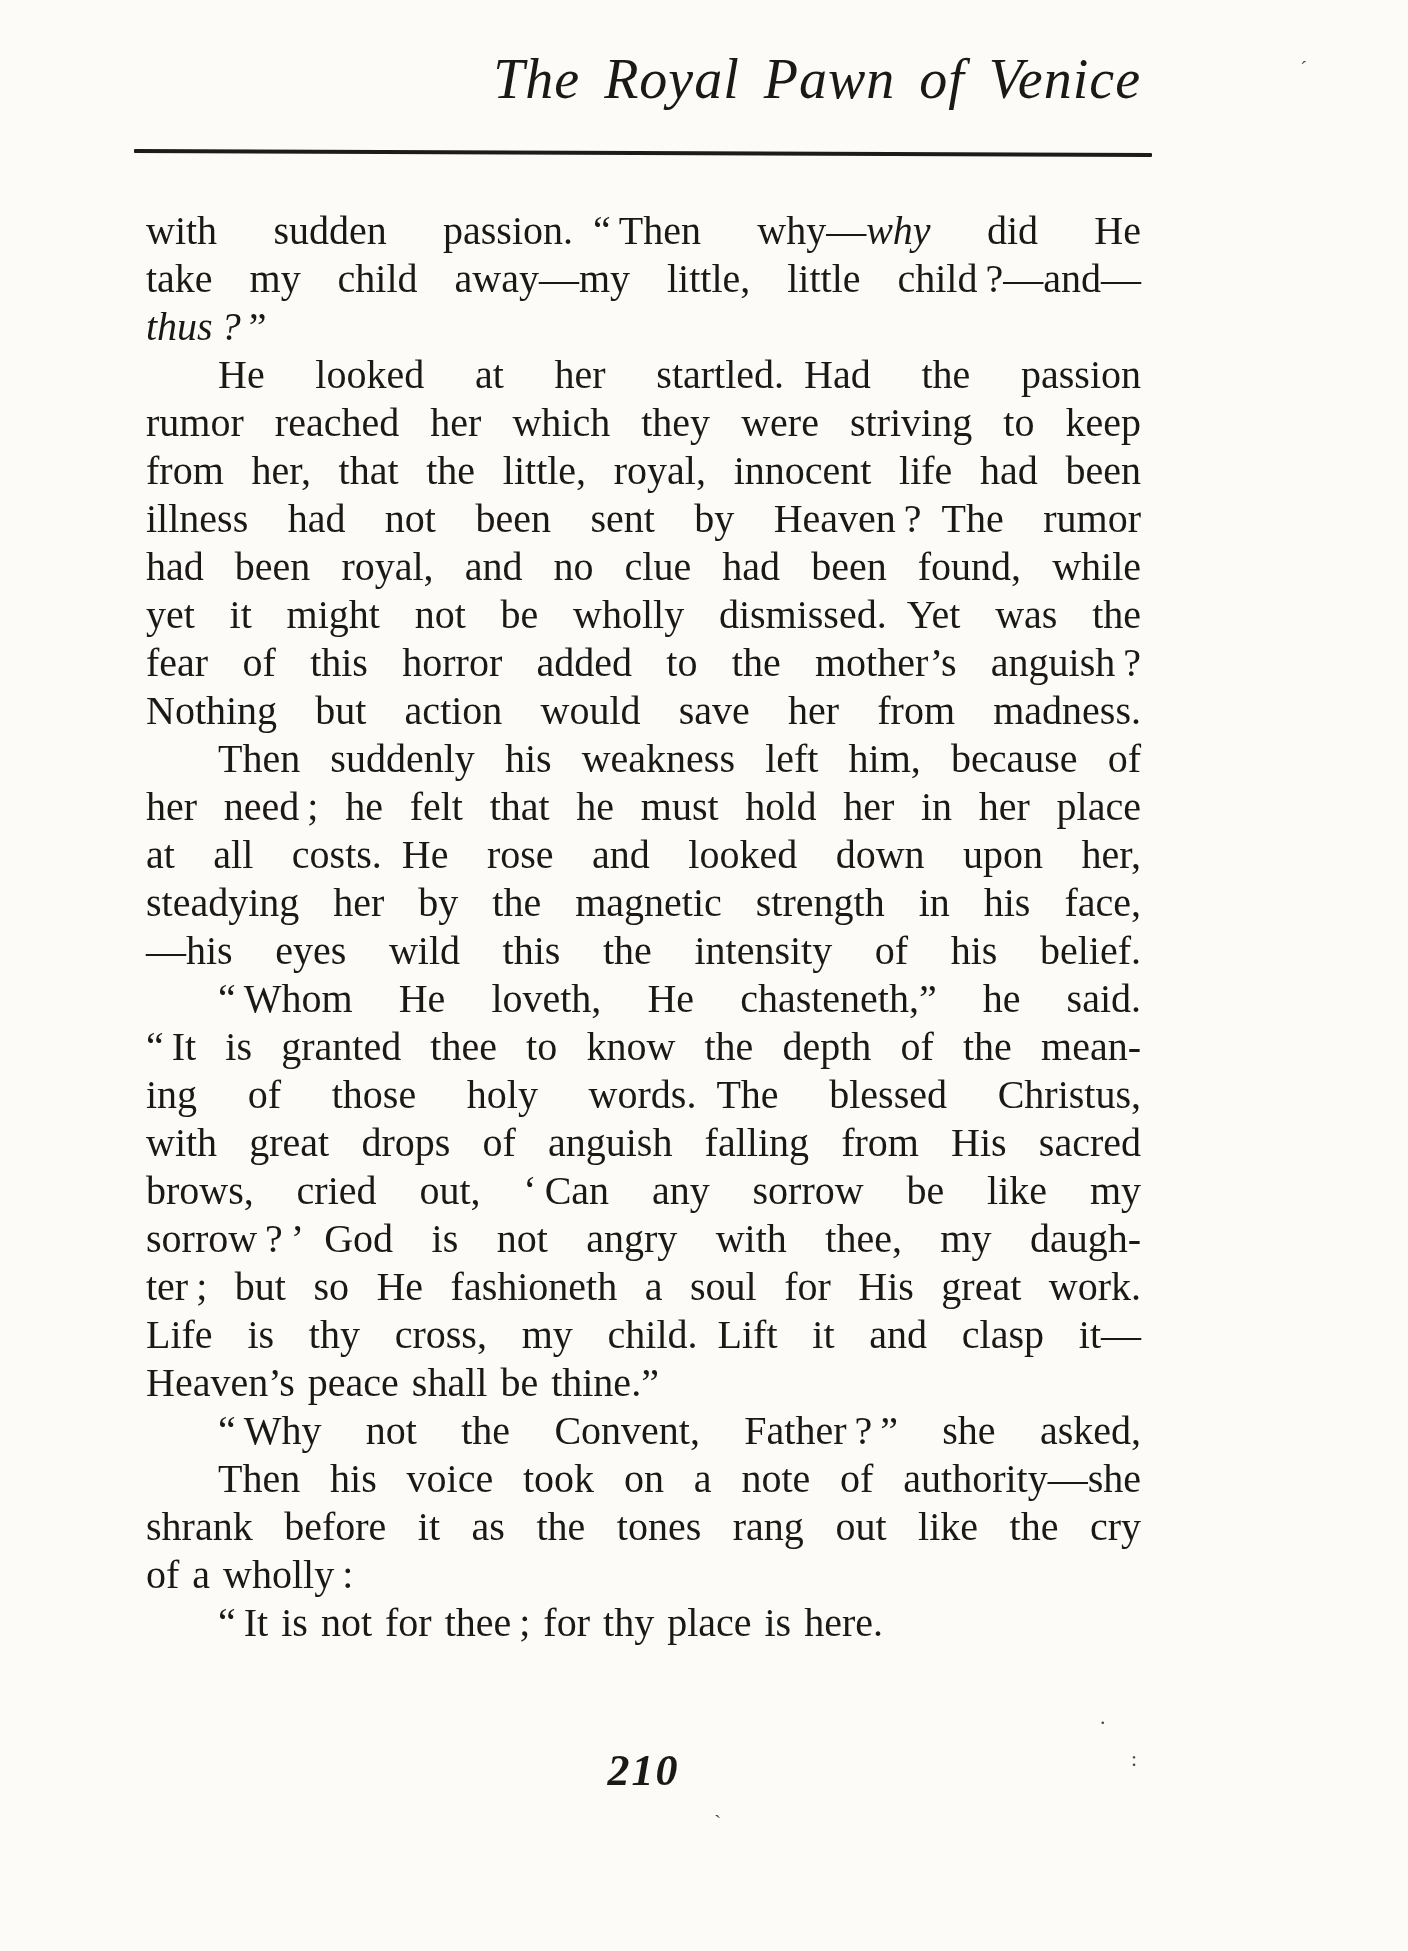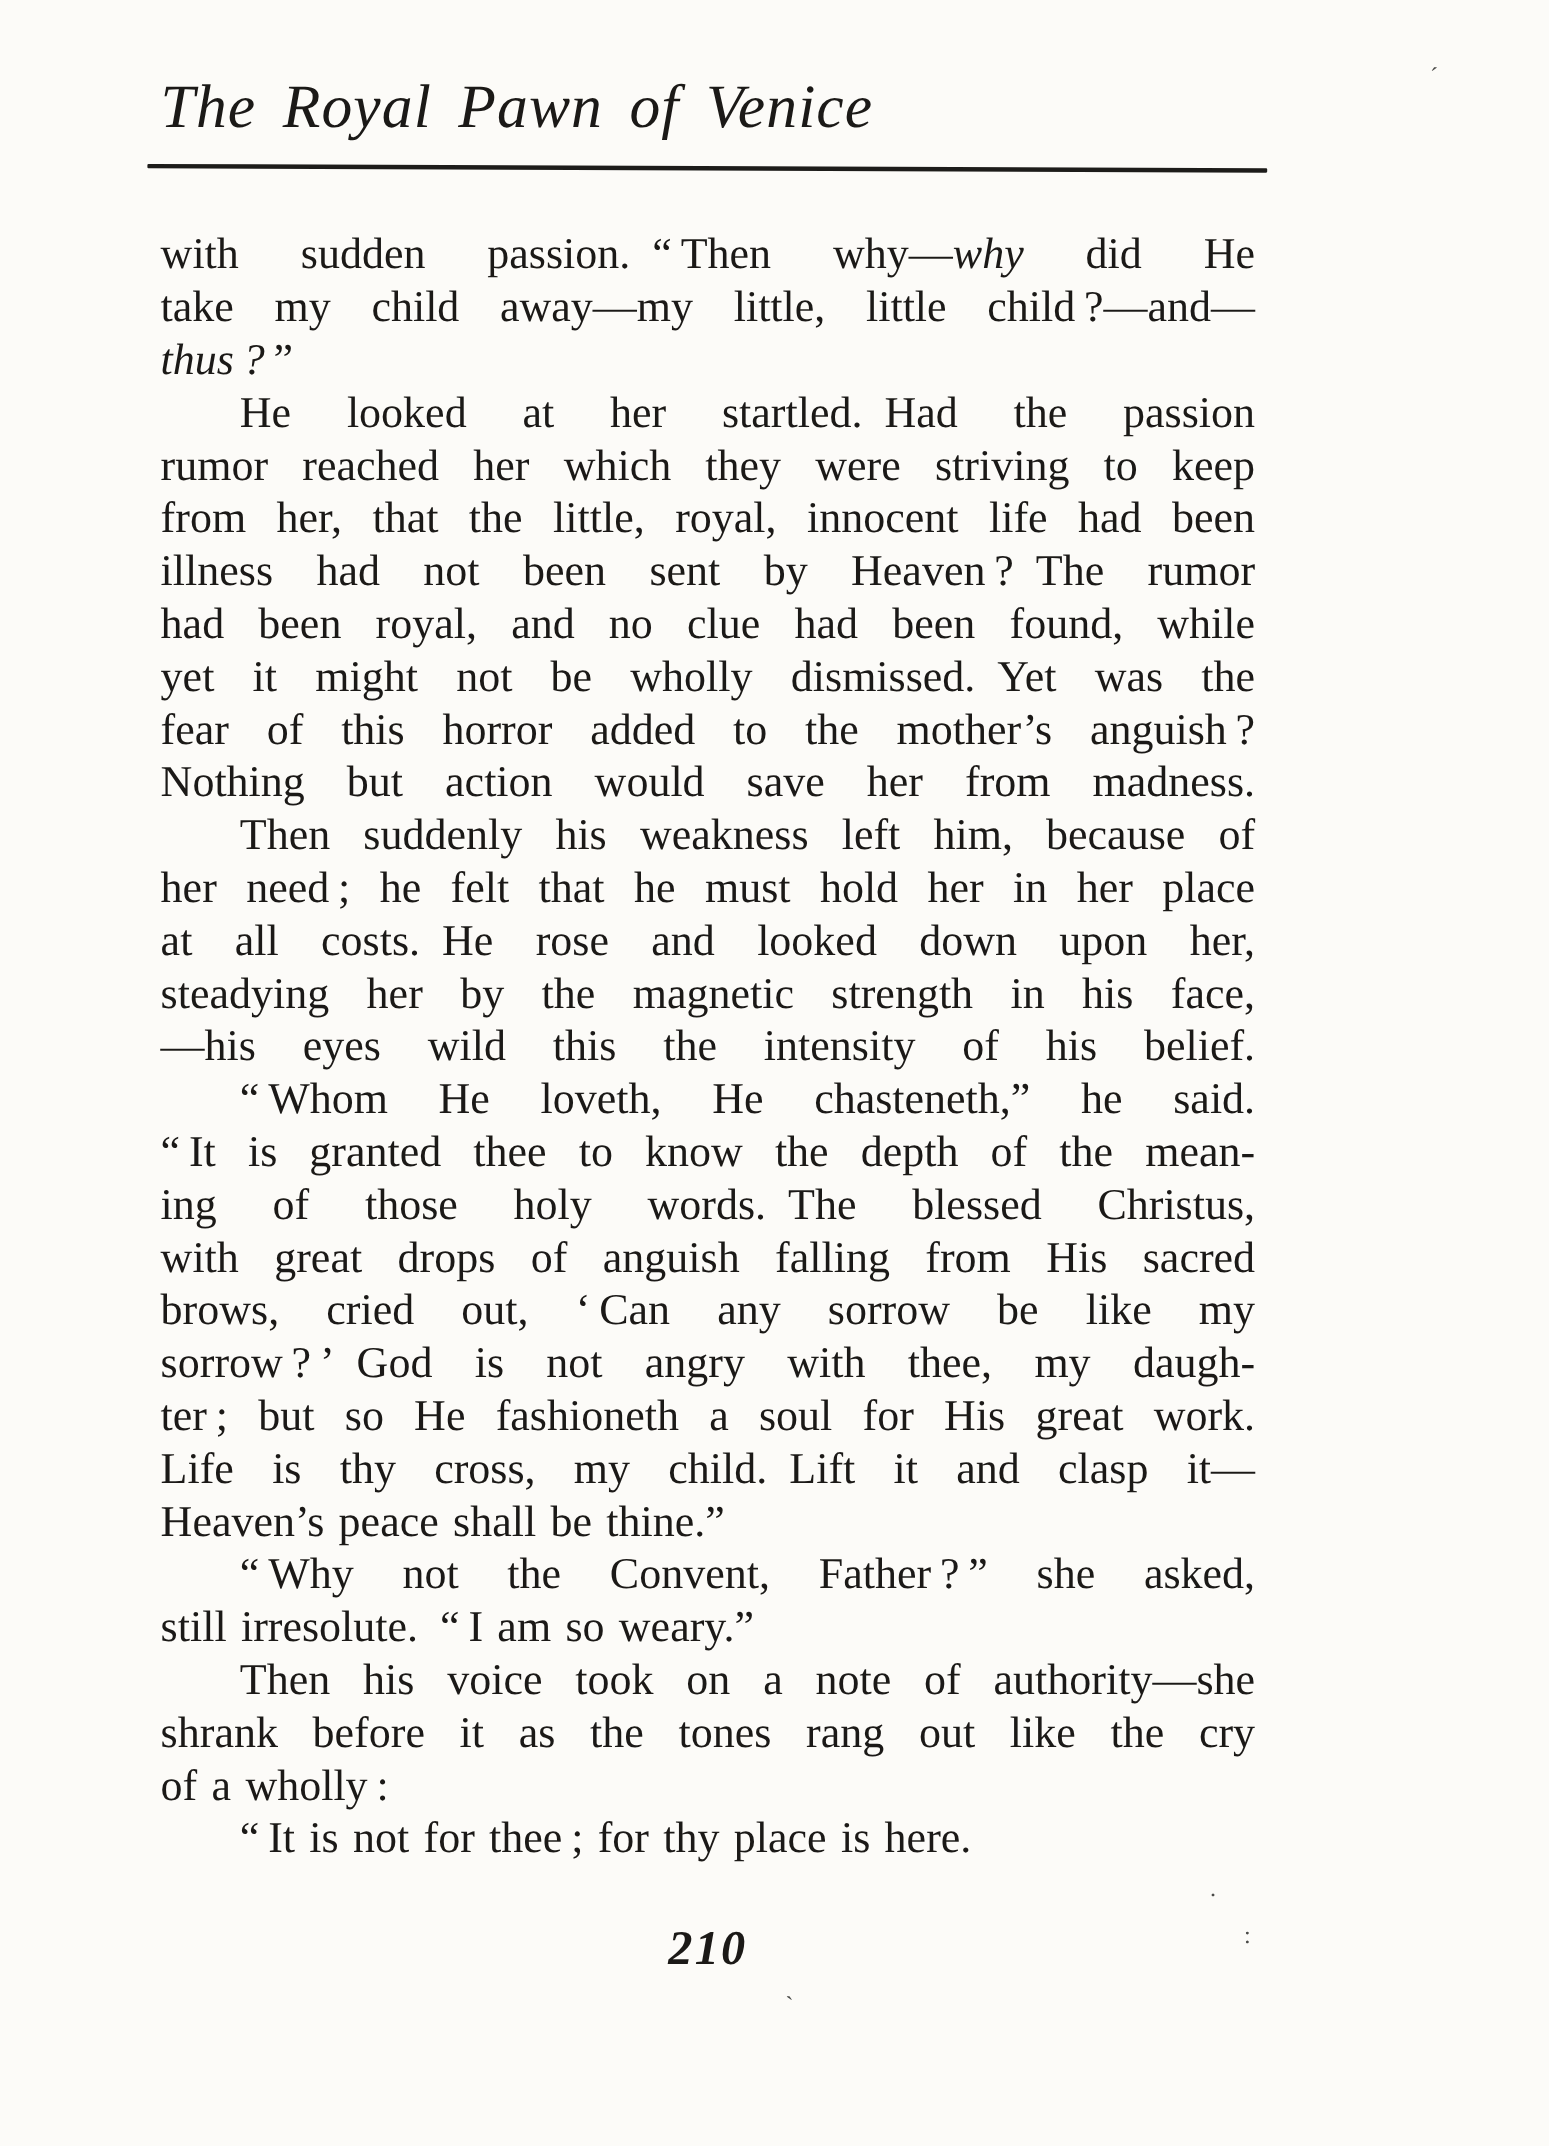--- a/index.html
+++ b/index.html
@@ -15,29 +15,28 @@
     background: #fcfbf8;
     overflow: hidden;
     font-family: "Liberation Serif", "DejaVu Serif", serif;
     color: #1b1917;
   }
   .running-head {
     position: absolute;
     top: 46px;
     left: 146px;
     width: 995px;
-    text-align: left;
+    text-align: right;
     font-style: italic;
     font-size: 56px;
     line-height: 66px;
     font-weight: 400;
     letter-spacing: 1px;
     word-spacing: 9px;
     white-space: nowrap;
-    margin-top: 18px;
   }
   .head-rule {
     position: absolute;
     top: 151px;
     left: 134px;
     width: 1018px;
     height: 4px;
     background: #1d1c1a;
     transform: rotate(0.22deg);
     border-radius: 1px;
@@ -113,21 +112,20 @@
       <div class="line just ind"><span>“ Whom He loveth, He chasteneth,” he said.</span></div>
       <div class="line just"><span>“ It is granted thee to know the depth of the mean-</span></div>
       <div class="line just"><span>ing of those holy words. The blessed Christus,</span></div>
       <div class="line just"><span>with great drops of anguish falling from His sacred</span></div>
       <div class="line just"><span>brows, cried out, ‘ Can any sorrow be like my</span></div>
       <div class="line just"><span>sorrow ? ’ God is not angry with thee, my daugh-</span></div>
       <div class="line just"><span>ter ; but so He fashioneth a soul for His great work.</span></div>
       <div class="line just"><span>Life is thy cross, my child. Lift it and clasp it—</span></div>
       <div class="line"><span>Heaven’s peace shall be thine.”</span></div>
       <div class="line just ind"><span>“ Why not the Convent, Father ? ” she asked,</span></div>
-      <div class="line"><span>still irresolute. “ I am so weary.”</span></div>
       <div class="line just ind"><span>Then his voice took on a note of authority—she</span></div>
       <div class="line just"><span>shrank before it as the tones rang out like the cry</span></div>
       <div class="line"><span>of a wholly :</span></div>
       <div class="line ind"><span>“ It is not for thee ; for thy place is here.</span></div>
     </div>
 
   <div class="page-number">210</div>
 <span class="scan-artifact" style="left: 1300px; top: 58px;">´</span>
     <span class="scan-artifact" style="left: 1100px; top: 1706px;">.</span>
     <span class="scan-artifact" style="left: 1131px; top: 1748px;">:</span>

